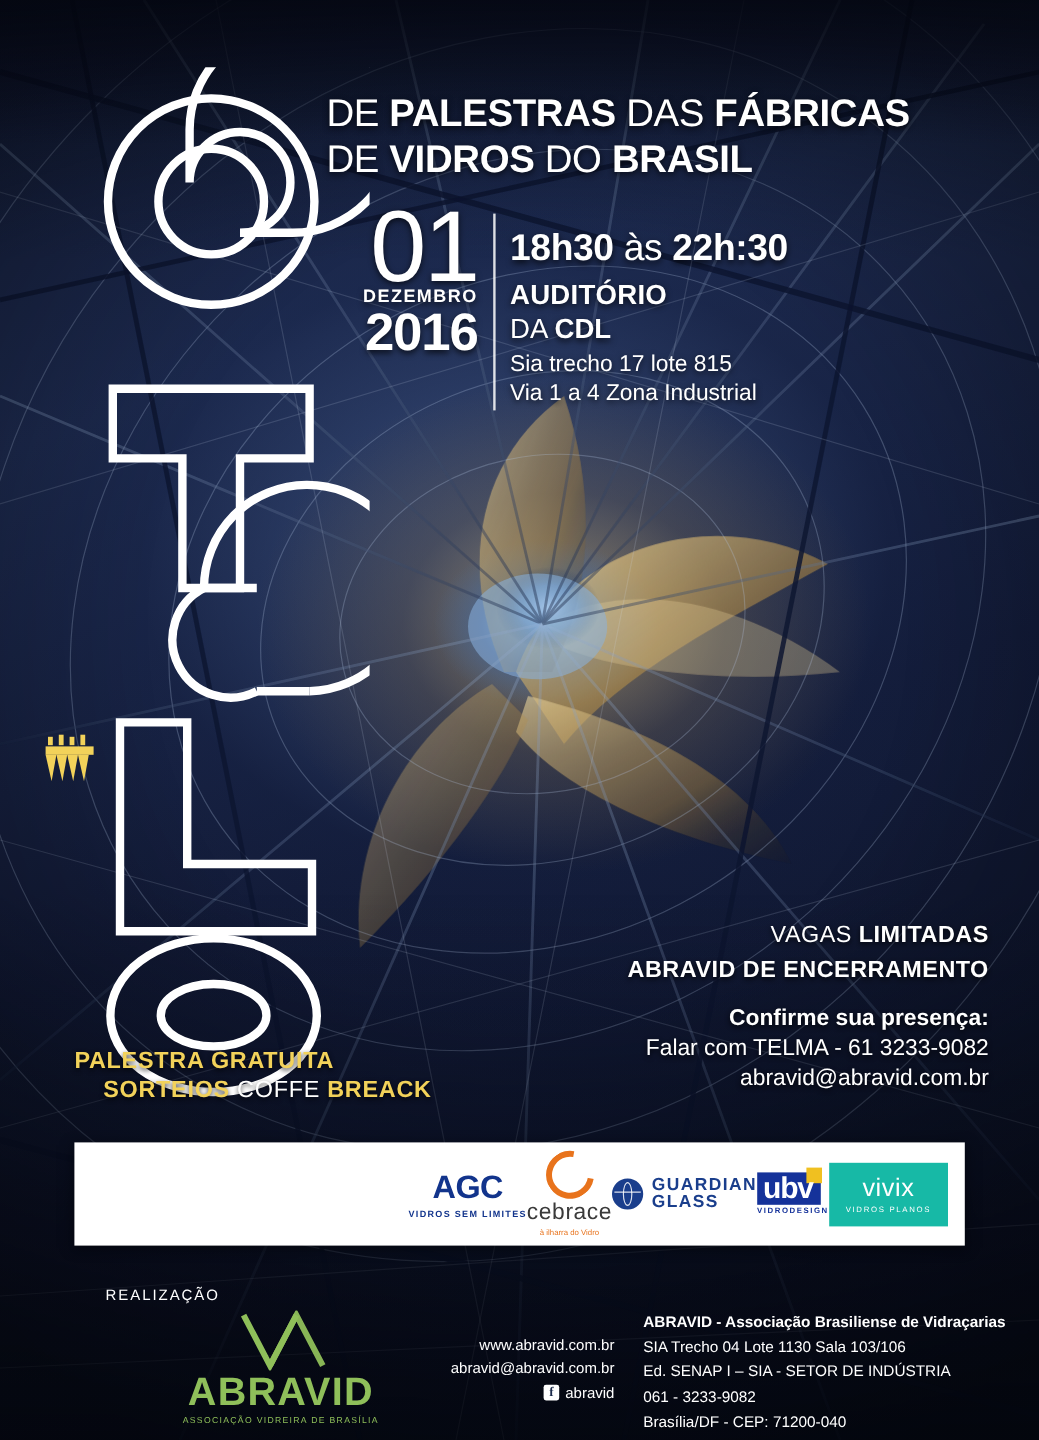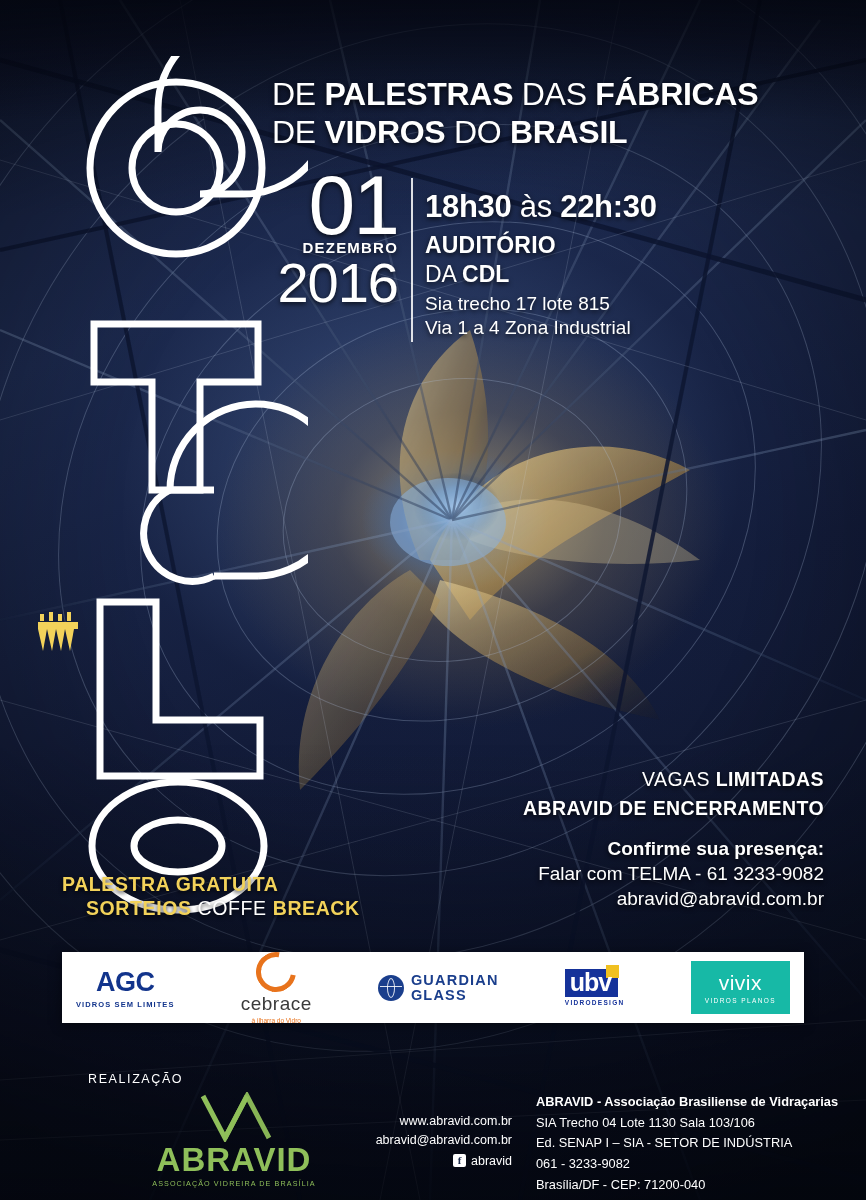--- a/index.html
+++ b/index.html
@@ -91,22 +91,22 @@
     font-weight: 300;
     line-height: 0.8;
     letter-spacing: -2px;
   }
   .date-month {
     font-size: 15px;
     font-weight: 700;
     letter-spacing: 1.2px;
   }
   .date-year {
-    font-size: 56px;
-    font-weight: 400;
+    font-size: 44px;
+    font-weight: 700;
     line-height: 0.9;
     letter-spacing: -1px;
     margin-top: 2px;
   }
 
   
   .v-rule {
     position: absolute;
     left: 411px;
     top: 178px;
@@ -192,25 +192,25 @@
     width: 44px;
     height: 56px;
   }
 
   
   .sponsors {
     position: absolute;
     left: 62px;
     top: 952px;
     width: 742px;
-    height: 71px;
+    height: 86px;
     background: #ffffff;
     display: flex;
     align-items: center;
-    justify-content: space-between;
+    justify-content: flex-end;
     padding: 0 14px;
     box-sizing: border-box;
     box-shadow: 0 2px 10px rgba(0,0,0,0.5);
   }
   .sp { display: flex; align-items: center; justify-content: center; }
   .sp-agc { flex-direction: column; }
   .sp-agc .agc-main {
     font-size: 27px; font-weight: 700; color: #12348c; letter-spacing: -0.5px;
   }
   .sp-agc .agc-sub {

